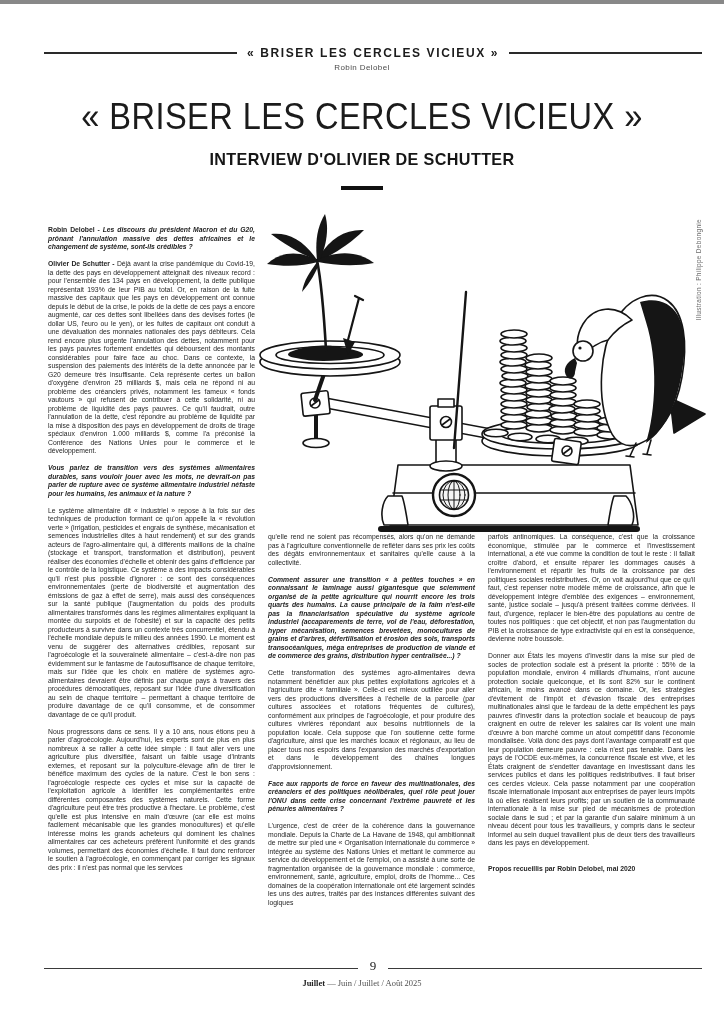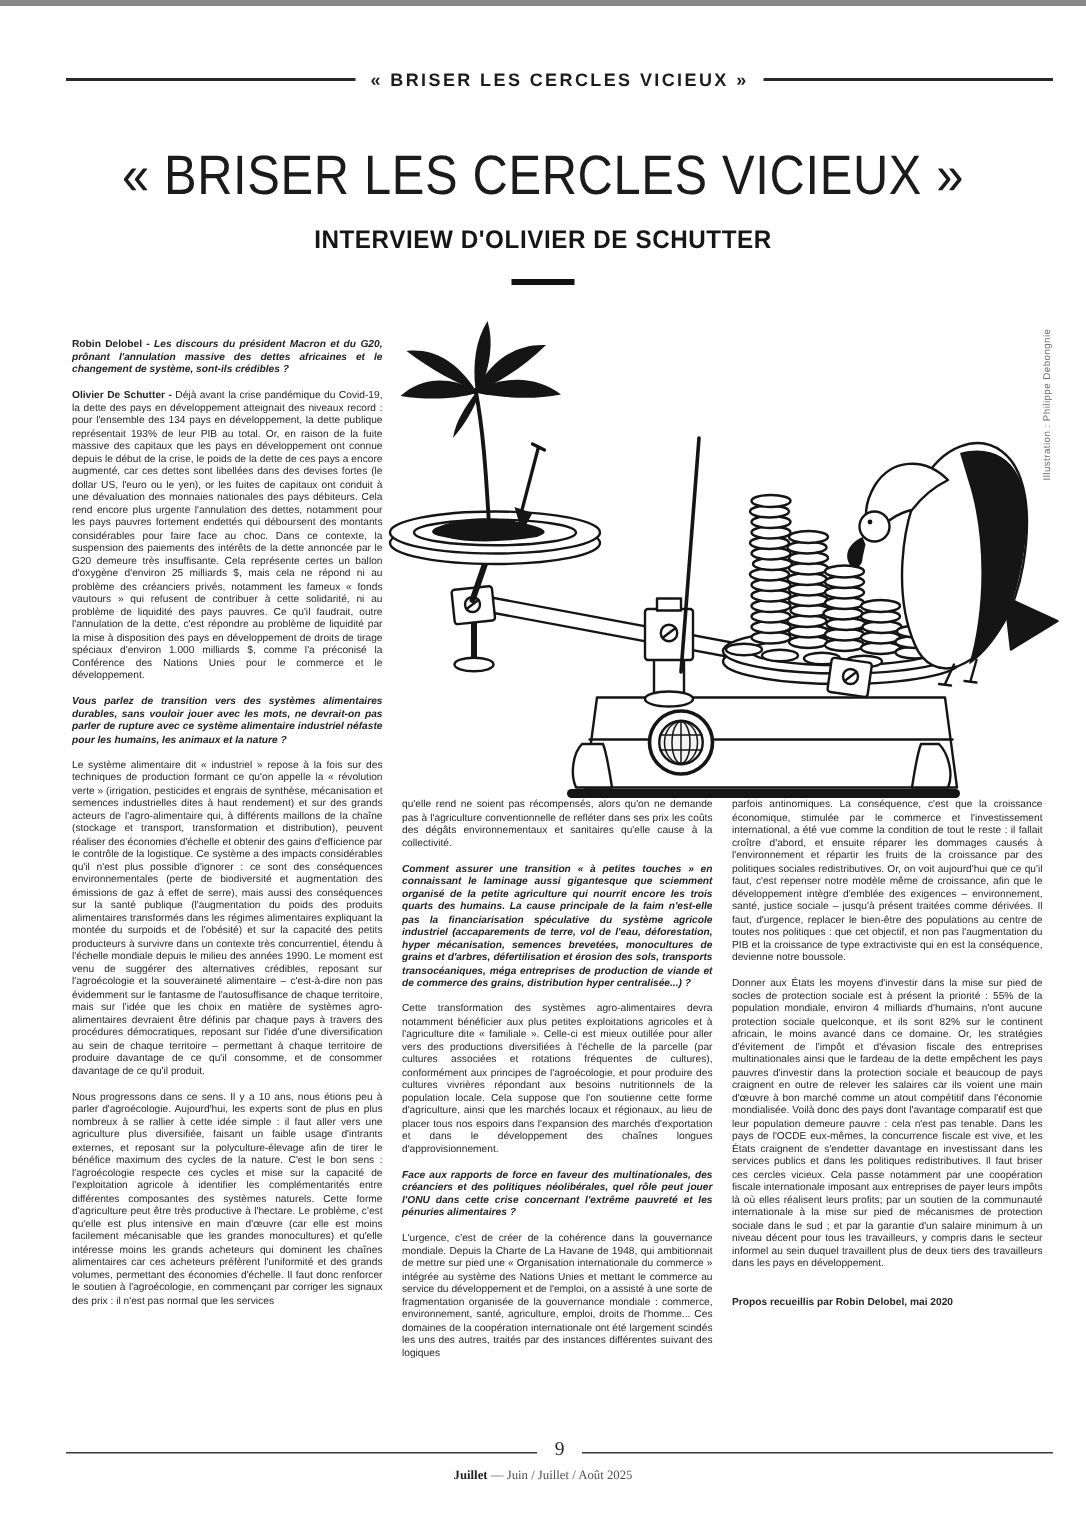--- a/index.html
+++ b/index.html
@@ -77,20 +77,21 @@
 </head>
 <body>
 
 <div class="page">
 
   <div class="kicker-row">
     <span class="rule"></span>
     <span class="kicker">« BRISER LES CERCLES VICIEUX »</span>
     <span class="rule"></span>
   </div>
+  <div class="kicker-author">Robin Delobel</div>
   <h1 class="title">« BRISER LES CERCLES VICIEUX »</h1>
   <h2 class="subtitle">INTERVIEW D'OLIVIER DE SCHUTTER</h2>
   <div class="title-bar"></div>
 
   <div class="credit">Illustration : Philippe Debongnie</div>
 
   <figure class="illustration">
     <svg viewBox="0 0 448 334" xmlns="http://www.w3.org/2000/svg" fill="none" stroke="#151515" stroke-width="1.6" stroke-linecap="round" stroke-linejoin="round">
 
       <g>

